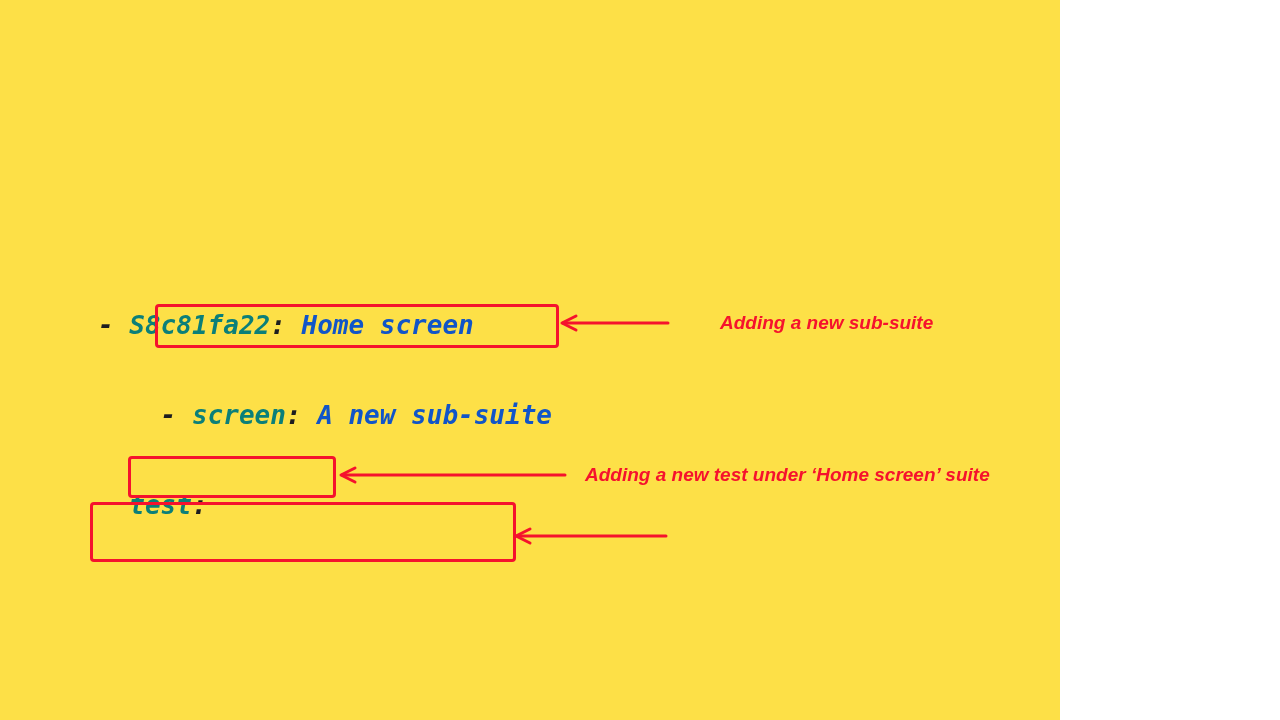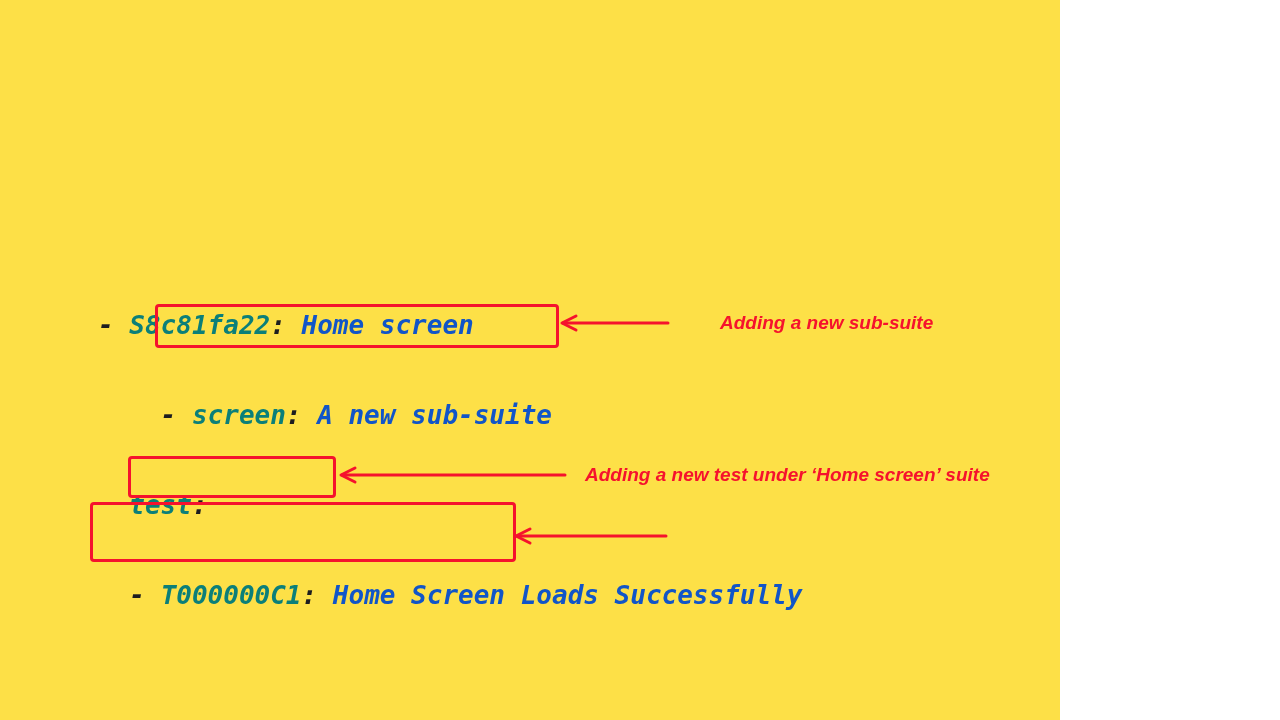--- a/index.html
+++ b/index.html
@@ -41,21 +41,20 @@
 </style>
 </head>
 <body>
 
 <div class="canvas">
 
   <div class="code">
     <div class="line"><span class="tok-p">- </span><span class="tok-k">S8c81fa22</span><span class="tok-p">: </span><span class="tok-v">Home screen</span></div>
     <div class="line"><span class="tok-p">    - </span><span class="tok-k">screen</span><span class="tok-p">: </span><span class="tok-v">A new sub-suite</span></div>
     <div class="line"><span class="tok-p">  </span><span class="tok-k">test</span><span class="tok-p">:</span><span class="tok-v"></span></div>
-    <div class="line"><span class="tok-p">  - </span><span class="tok-k">T000000C1</span><span class="tok-p">: </span><span class="tok-v">Home Screen Loads Successfully</span></div>
     
     
     
     
     
   </div>
 
   <div class="hbox" id="box-sub"></div>
   <div class="hbox" id="box-test"></div>
   <div class="hbox" id="box-root"></div>

